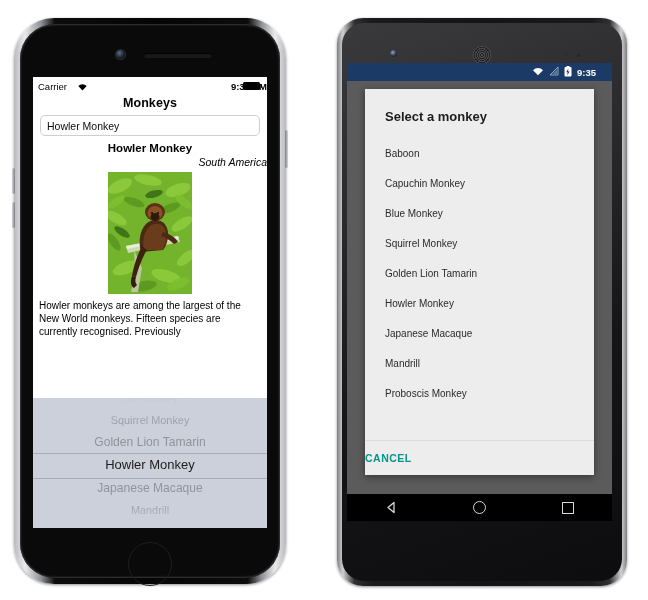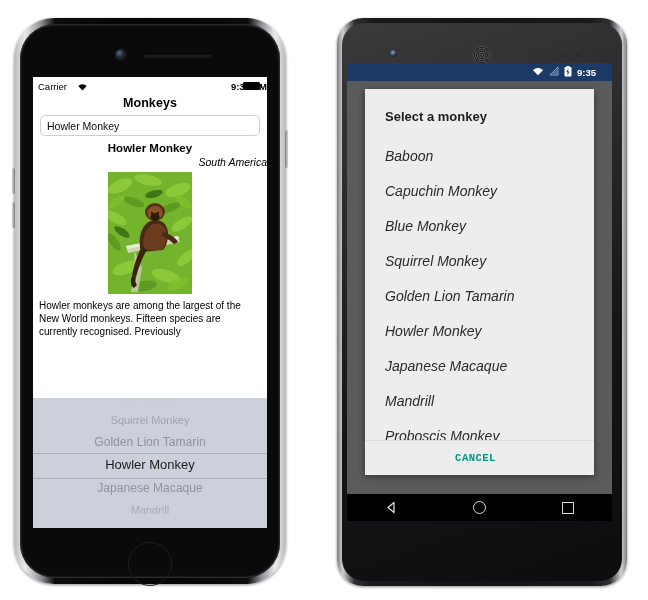--- a/index.html
+++ b/index.html
@@ -134,24 +134,24 @@
   .dialog{
     position:absolute;left:18px;right:18px;top:8px;bottom:19px;
     background:#ededed;box-shadow:0 2px 7px rgba(0,0,0,.42);
     display:flex;flex-direction:column;overflow:hidden;
   }
   .dlg-title{
     font-size:13px;font-weight:bold;color:#1d1d1d;padding:20px 20px 14px;
   }
   .dlg-list{flex:1;overflow:hidden;}
   .dlg-item{
-    font-size:14px;color:#2b2b2b;padding:9.5px 20px;cursor:pointer;font-style:italic;
+    font-size:10px;color:#2b2b2b;padding:9.5px 20px;cursor:pointer;
   }
   .dlg-divider{height:1px;background:#dcdcdc;}
-  .dlg-actions{height:34px;display:flex;align-items:center;justify-content:center;padding-right:8px;font-family:Liberation Mono, monospace;}
+  .dlg-actions{height:34px;display:flex;align-items:center;justify-content:flex-start;padding-right:8px;}
   .dlg-cancel{color:#009688;font-size:10.5px;font-weight:bold;letter-spacing:.5px;cursor:pointer;}
   .and-nav{
     position:absolute;left:0;right:0;bottom:0;height:27px;background:#000;
     display:flex;align-items:center;justify-content:space-around;
   }
   .nav-btn{width:30px;height:27px;display:flex;align-items:center;justify-content:center;cursor:pointer;}
   .nav-home{width:11px;height:11px;border:1.4px solid #d8d8d8;border-radius:50%;}
   .nav-recent{width:10px;height:10px;border:1.4px solid #d8d8d8;}
 </style>
 </head>

